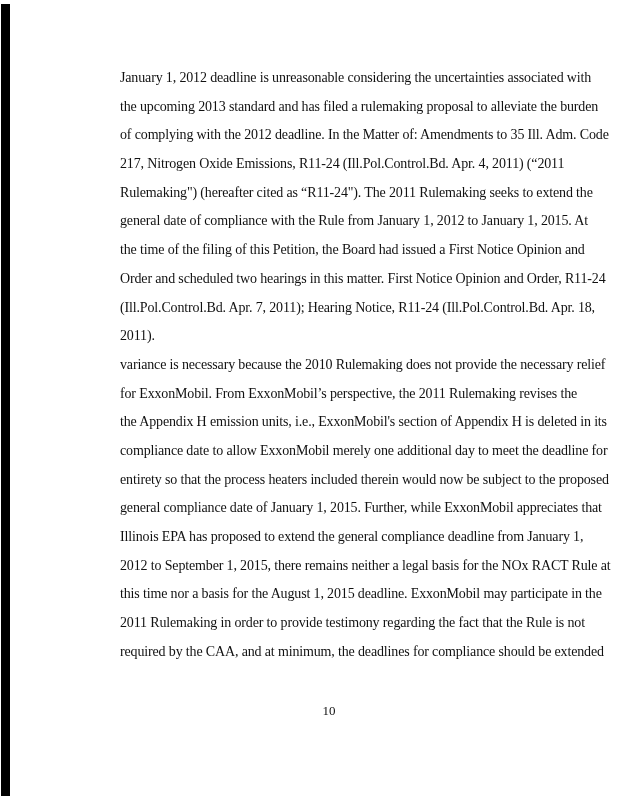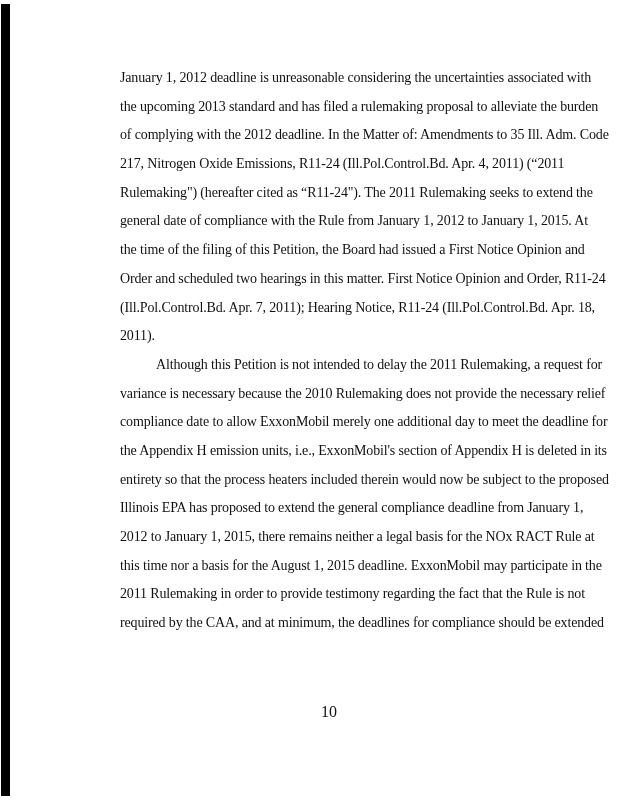--- a/index.html
+++ b/index.html
@@ -44,46 +44,47 @@
       padding-left: 36px;
     }
     .line .ital {
     }
     .page-number {
       position: absolute;
       left: 0;
       width: 618px;
       top: 703px;
       text-align: center;
-      font-size: 16px;
+      font-size: 13px;
       padding-left: 40px;
       box-sizing: border-box;
     }
   </style>
 </head>
 <body>
 
 <div class="scan-edge"></div>
 
 <div class="page-body">
   <div class="line justify">January 1, 2012 deadline is unreasonable considering the uncertainties associated with</div>
   <div class="line justify">the upcoming 2013 standard and has filed a rulemaking proposal to alleviate the burden</div>
   <div class="line justify"><span>of complying with the 2012 deadline.  </span><span class="ital">In the Matter of: Amendments to 35 Ill. Adm. Code</span></div>
   <div class="line justify"><span class="ital">217, Nitrogen Oxide Emissions,</span><span> R11-24 (Ill.Pol.Control.Bd. Apr. 4, 2011) (“2011</span></div>
   <div class="line justify">Rulemaking") (hereafter cited as “R11-24").  The 2011 Rulemaking seeks to extend the</div>
   <div class="line justify">general date of compliance with the Rule from January 1, 2012 to January 1, 2015.  At</div>
   <div class="line justify">the time of the filing of this Petition, the Board had issued a First Notice Opinion and</div>
   <div class="line justify">Order and scheduled two hearings in this matter.  First Notice Opinion and Order, R11-24</div>
   <div class="line justify">(Ill.Pol.Control.Bd. Apr. 7, 2011); Hearing Notice, R11-24 (Ill.Pol.Control.Bd. Apr. 18,</div>
   <div class="line">2011).</div>
-  <div class="line justify indent">Although this Petition is not intended to delay the 2011 Rulemaking, a request for</div>
   <div class="line justify">variance is necessary because the 2010 Rulemaking does not provide the necessary relief</div>
+  <div class="line justify">for ExxonMobil.  From ExxonMobil’s perspective, the 2011 Rulemaking revises the</div>
+  <div class="line justify">the Appendix H emission units, i.e., ExxonMobil's section of Appendix H is deleted in its</div>
   <div class="line justify">compliance date to allow ExxonMobil merely one additional day to meet the deadline for</div>
-  <div class="line justify">the Appendix H emission units, i.e., ExxonMobil's section of Appendix H is deleted in its</div>
   <div class="line justify">entirety so that the process heaters included therein would now be subject to the proposed</div>
+  <div class="line justify">general compliance date of January 1, 2015.  Further, while ExxonMobil appreciates that</div>
   <div class="line justify">Illinois EPA has proposed to extend the general compliance deadline from January 1,</div>
-  <div class="line justify">2012 to January 1, 2015, there remains neither a legal basis for the NOx RACT Rule at</div>
+  <div class="line justify">2012 to September 1, 2015, there remains neither a legal basis for the NOx RACT Rule at</div>
   <div class="line justify">this time nor a basis for the August 1, 2015 deadline.  ExxonMobil may participate in the</div>
   <div class="line justify">2011 Rulemaking in order to provide testimony regarding the fact that the Rule is not</div>
   <div class="line justify">required by the CAA, and at minimum, the deadlines for compliance should be extended</div>
 </div>
 
 <div class="page-number">10</div>
 
 </body></html>

